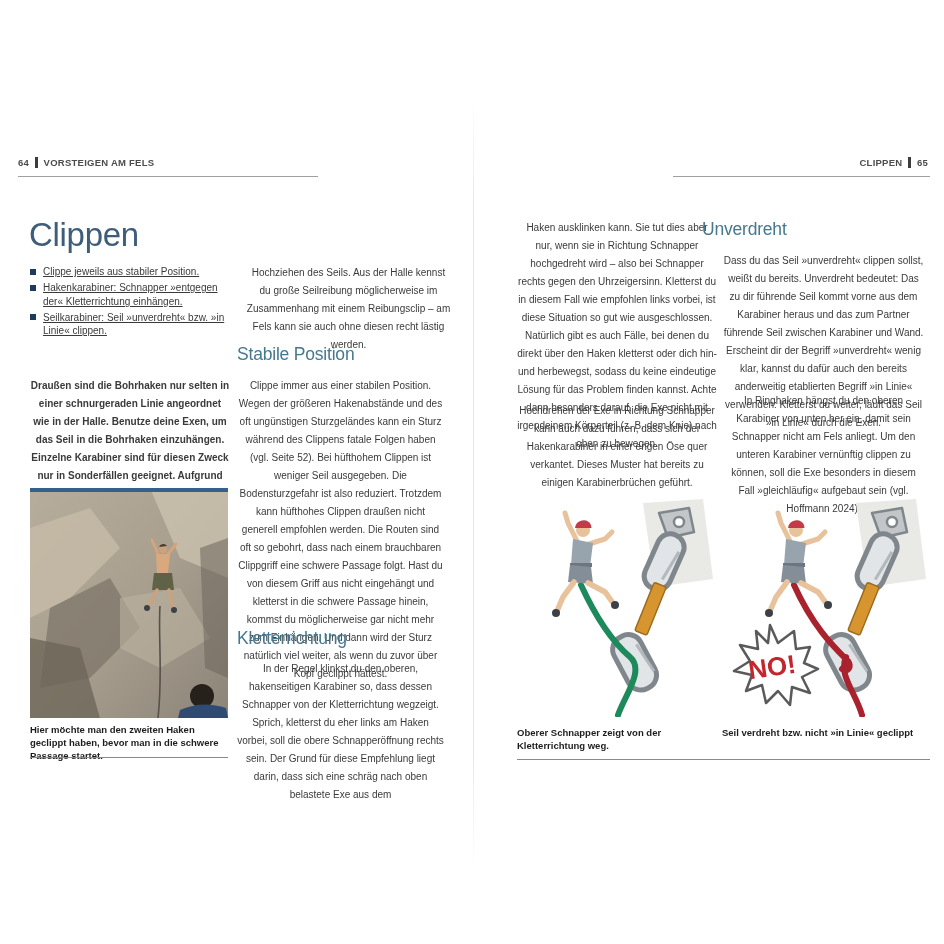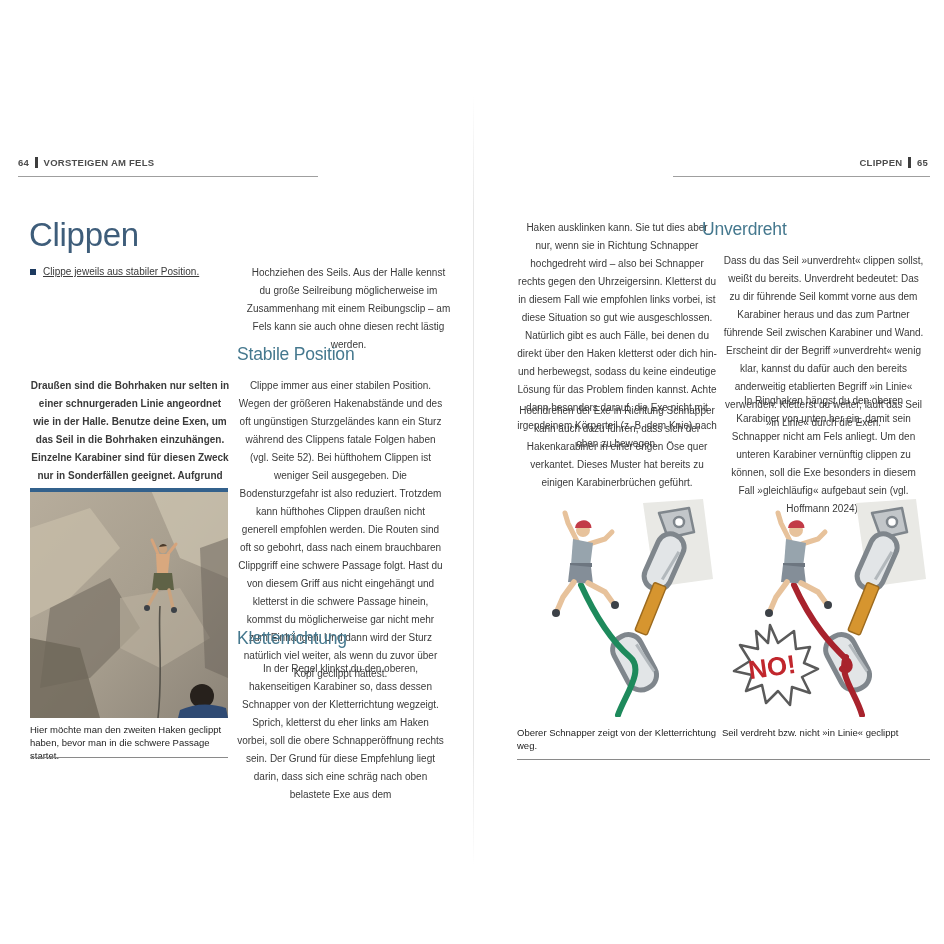--- a/index.html
+++ b/index.html
@@ -16,21 +16,21 @@
     background:linear-gradient(to bottom,#ffffff,#e6e6e6 15%,#e6e6e6 85%,#ffffff);}
   
   .title{position:absolute;font-size:33px;color:#3e5d7a;letter-spacing:-.3px;}
   .hdg{position:absolute;font-size:17.5px;color:#45788e;letter-spacing:-.2px;}
   
   .para{position:absolute;font-size:10px;line-height:18px;color:#3a3a3a;text-align:center;}
   .bullets{position:absolute;font-size:10px;line-height:13.6px;color:#3a3a3a;}
   .bullet{display:flex;gap:7px;margin-bottom:2.5px;text-decoration:underline;}
   .bsq{flex:0 0 auto;width:6px;height:6px;background:#1d3a5f;margin-top:3.5px;}
   
-  .caption{position:absolute;font-size:9.5px;font-weight:normal;line-height:12.8px;color:#1d1d1d;}
+  .caption{position:absolute;font-size:9.5px;font-weight:bold;line-height:12.8px;color:#1d1d1d;}
   
   .figbox{position:absolute;}
   svg{display:block;}
 </style>
 </head>
 <body>
 
 <div class="gutter"></div>
 
 <div class="runhead" style="left:18px;justify-content:space-between;">
@@ -39,20 +39,28 @@
   <span>VORSTEIGEN AM FELS</span>
 </div>
 <div class="rule" style="left:18px;top:176px;width:300px;"></div>
 
 <div class="title" style="left:29px;top:216px;">Clippen</div>
 
 <div class="bullets" style="left:30px;top:265px;width:202px;">
   <div class="bullet">
     <span class="bsq"></span>
     <span>Clippe jeweils aus stabiler Position.</span>
+  </div>
+  <div class="bullet">
+    <span class="bsq"></span>
+    <span>Hakenkarabiner: Schnapper »entgegen der« Kletterrichtung einhängen.</span>
+  </div>
+  <div class="bullet">
+    <span class="bsq"></span>
+    <span>Seilkarabiner: Seil »unverdreht« bzw. »in Linie« clippen.</span>
   </div>
 </div>
 
 <div class="para" style="left:30px;top:377px;width:200px;font-weight:bold;">Draußen sind die Bohrhaken nur selten in einer schnurgeraden Linie angeordnet wie in der Halle. Benutze deine Exen, um das Seil in die Bohrhaken einzuhängen. Einzelne Karabiner sind für diesen Zweck nur in Sonderfällen geeignet. Aufgrund ihrer Länge begradigen Exen den Seilverlauf und reduzieren somit die Reibung beim</div>
 
 <div class="figbox" style="left:30px;top:488px;width:198px;height:230px;">
   <svg width="198" height="230" viewBox="0 0 198 230">
     <defs>
       <linearGradient id="rock" x1="0" y1="0" x2="1" y2="1">
         <stop offset="0" stop-color="#b7ad9c"></stop>

